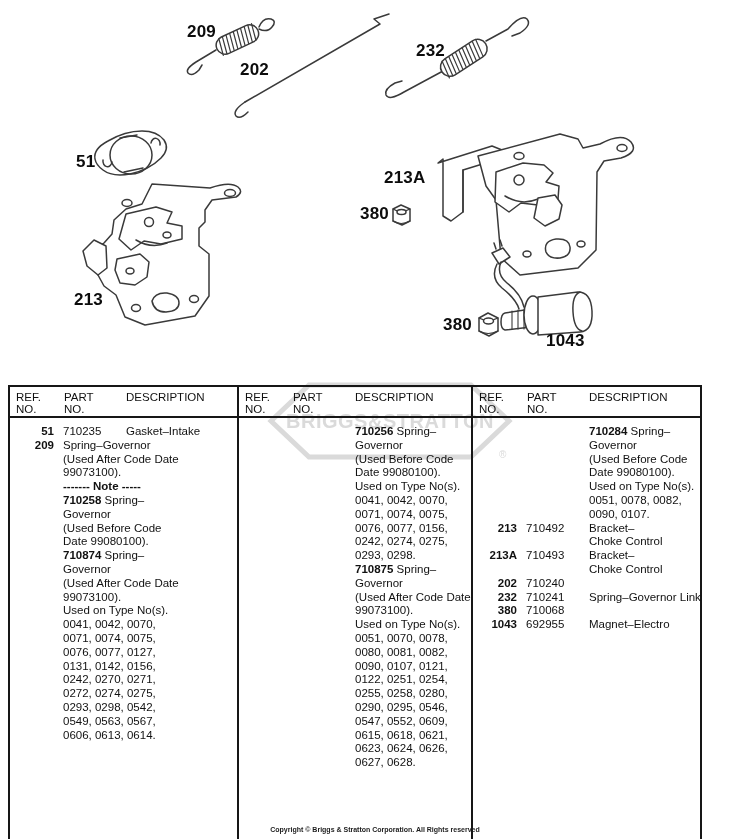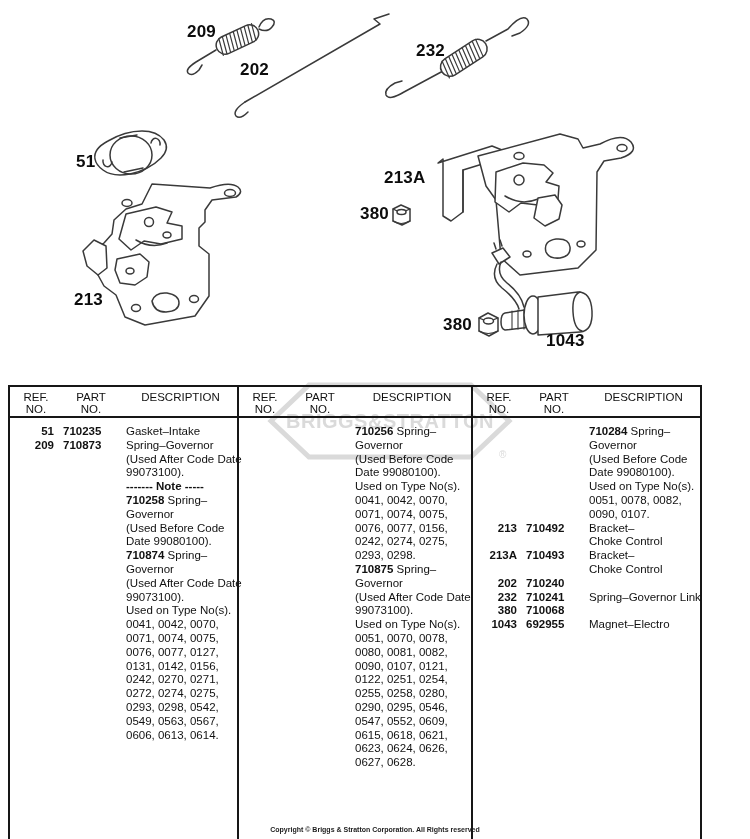--- a/index.html
+++ b/index.html
@@ -5,27 +5,27 @@
   *{box-sizing:border-box;margin:0;padding:0}
   html,body{width:750px;height:839px}
   body{background:#fff;font-family:"Liberation Sans",sans-serif;color:#111;position:relative;overflow:hidden}
   .diagram{position:absolute;left:0;top:0;width:750px;height:382px;z-index:2}
   .dsvg{position:absolute;left:0;top:0;width:750px;height:382px}
   .plabel{position:absolute;font-weight:bold;font-size:17px;color:#0c0c0c;letter-spacing:.2px;white-space:nowrap}
   .watermark{position:absolute;left:263px;top:374px;width:254px;height:96px;z-index:0}
   .parts-table{position:absolute;left:8px;top:385px;width:694px;height:454px;border:2px solid #161616;border-bottom:none;display:grid;grid-template-columns:227px 234px 229px;z-index:1;background:transparent}
   .pcol{display:flex;flex-direction:column;min-width:0}
   .pcol + .pcol{border-left:2px solid #161616}
-  .col-header{display:grid;grid-template-columns:40px 54px 1fr;column-gap:8px;height:31px;padding:4px 2px 2px 6px;border-bottom:2px solid #161616;font-size:11.5px;line-height:12px;text-align:center}
+  .col-header{display:grid;grid-template-columns:40px 54px 1fr;column-gap:8px;height:31px;padding:4px 2px 2px 6px;border-bottom:2px solid #161616;font-size:11.5px;line-height:12px;text-align:left}
   .hcell{display:flex;flex-direction:column;justify-content:flex-start}
   .hcell.hdesc{justify-content:flex-end;padding-bottom:15px}
   .entries{padding:7px 2px 0 6px;font-size:11.5px;line-height:13.8px}
   .entry{display:grid;grid-template-columns:38px 54px 1fr;column-gap:9px}
   .entry .ref{font-weight:bold;text-align:right;white-space:nowrap}
-  .entry .part{font-weight:bold;white-space:nowrap}
+  .entry .part{font-weight:normal;white-space:nowrap}
   .entry .desc{min-width:0}
   .dline{white-space:nowrap}
   .dline b{font-weight:bold}
   .copyright{position:absolute;left:0;top:826px;width:750px;text-align:center;font-size:7px;font-weight:bold;color:#1c1c1c;z-index:3}
 </style>
 </head>
 <body>
 
 <div class="diagram">
   <svg class="dsvg" viewBox="0 0 750 382">
@@ -185,21 +185,20 @@
     <div class="entries">
         <div class="entry">
           <span class="ref">51</span>
           <span class="part">710235</span>
           <div class="desc">
             <div class="dline"><span>Gasket–Intake</span></div>
           </div>
         </div>
         <div class="entry">
           <span class="ref">209</span>
-          <span class="part">710873</span>
           <div class="desc">
             <div class="dline"><span>Spring–Governor</span></div>
             <div class="dline"><span>(Used After Code Date</span></div>
             <div class="dline"><span>99073100).</span></div>
             <div class="dline"><b>------- Note -----</b></div>
             <div class="dline"><b>710258</b><span> Spring–</span></div>
             <div class="dline"><span>Governor</span></div>
             <div class="dline"><span>(Used Before Code</span></div>
             <div class="dline"><span>Date 99080100).</span></div>
             <div class="dline"><b>710874</b><span> Spring–</span></div>

